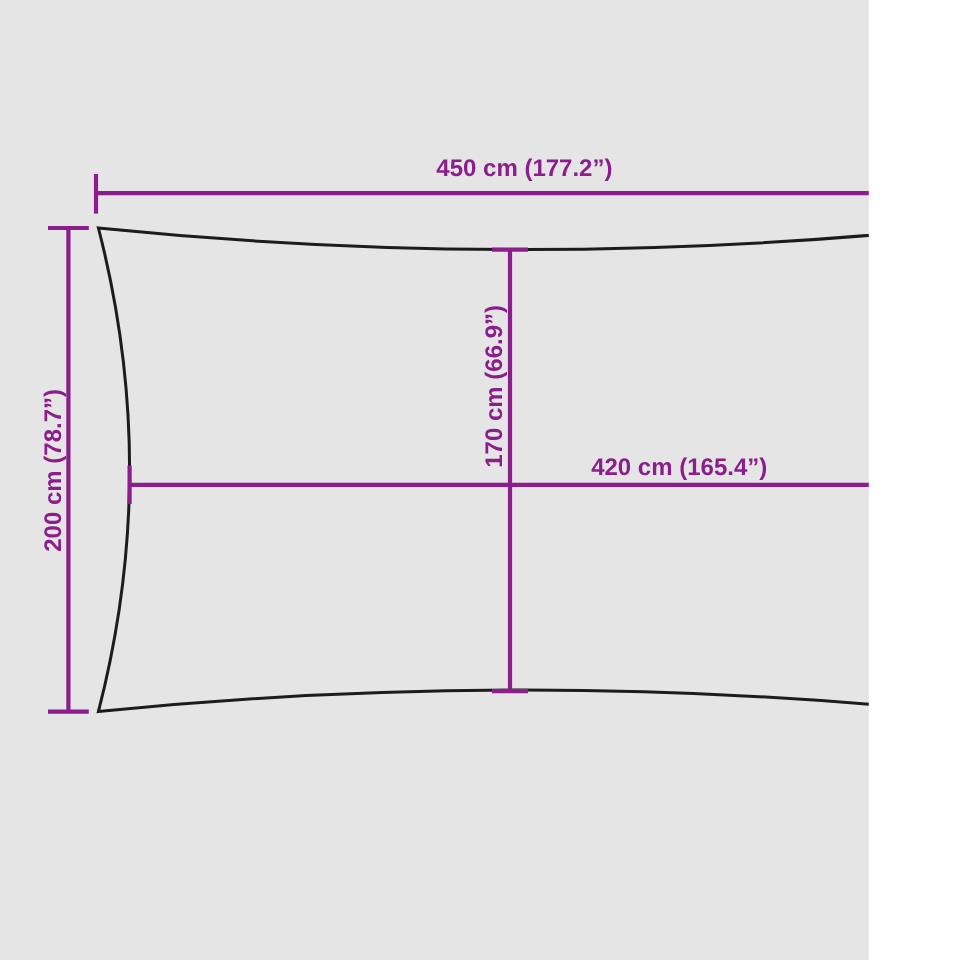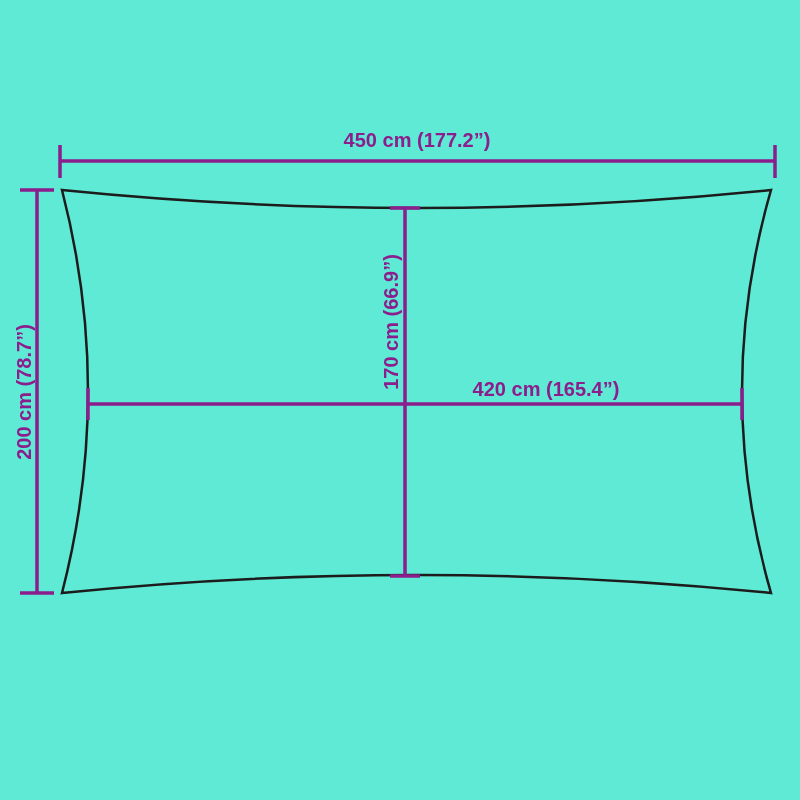--- a/index.html
+++ b/index.html
@@ -2,24 +2,25 @@
 <html><head>
 <meta charset="utf-8">
 <style>
   html, body {
     margin: 0;
     padding: 0;
     background: #ffffff;
   }
   .canvas {
     position: relative;
-    width: 800px;
+    width: 704px;
     height: 800px;
-    background: #5eead4;
+    background: #e5e5e5;
     overflow: hidden;
+    padding-left: 20px;
   }
   svg text {
     font-family: "Liberation Sans", "DejaVu Sans", sans-serif;
     font-weight: bold;
     font-size: 20px;
     text-anchor: middle;
   }
 </style>
 </head>
 <body>

